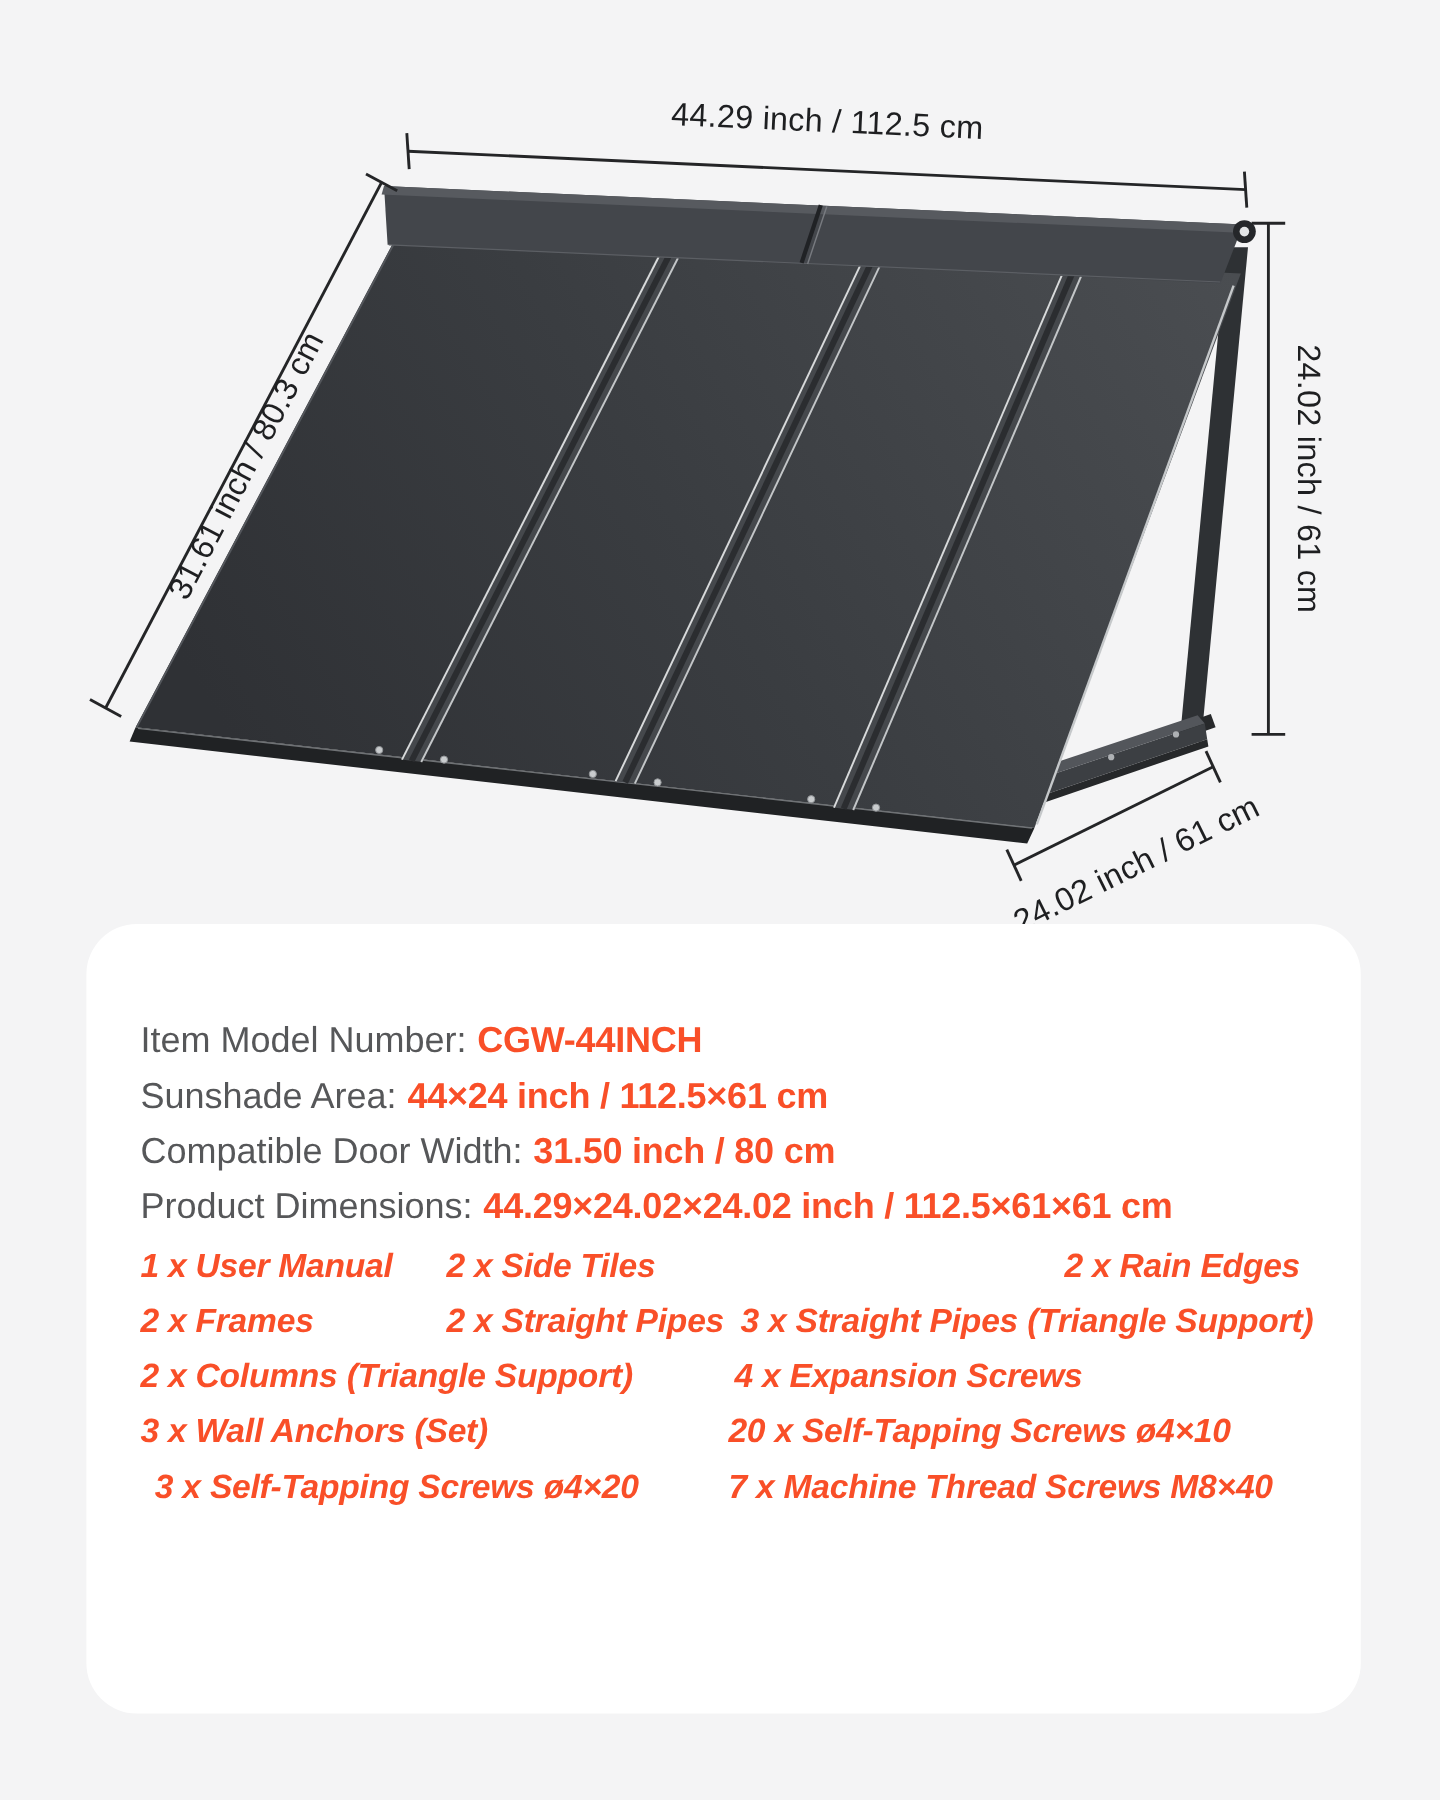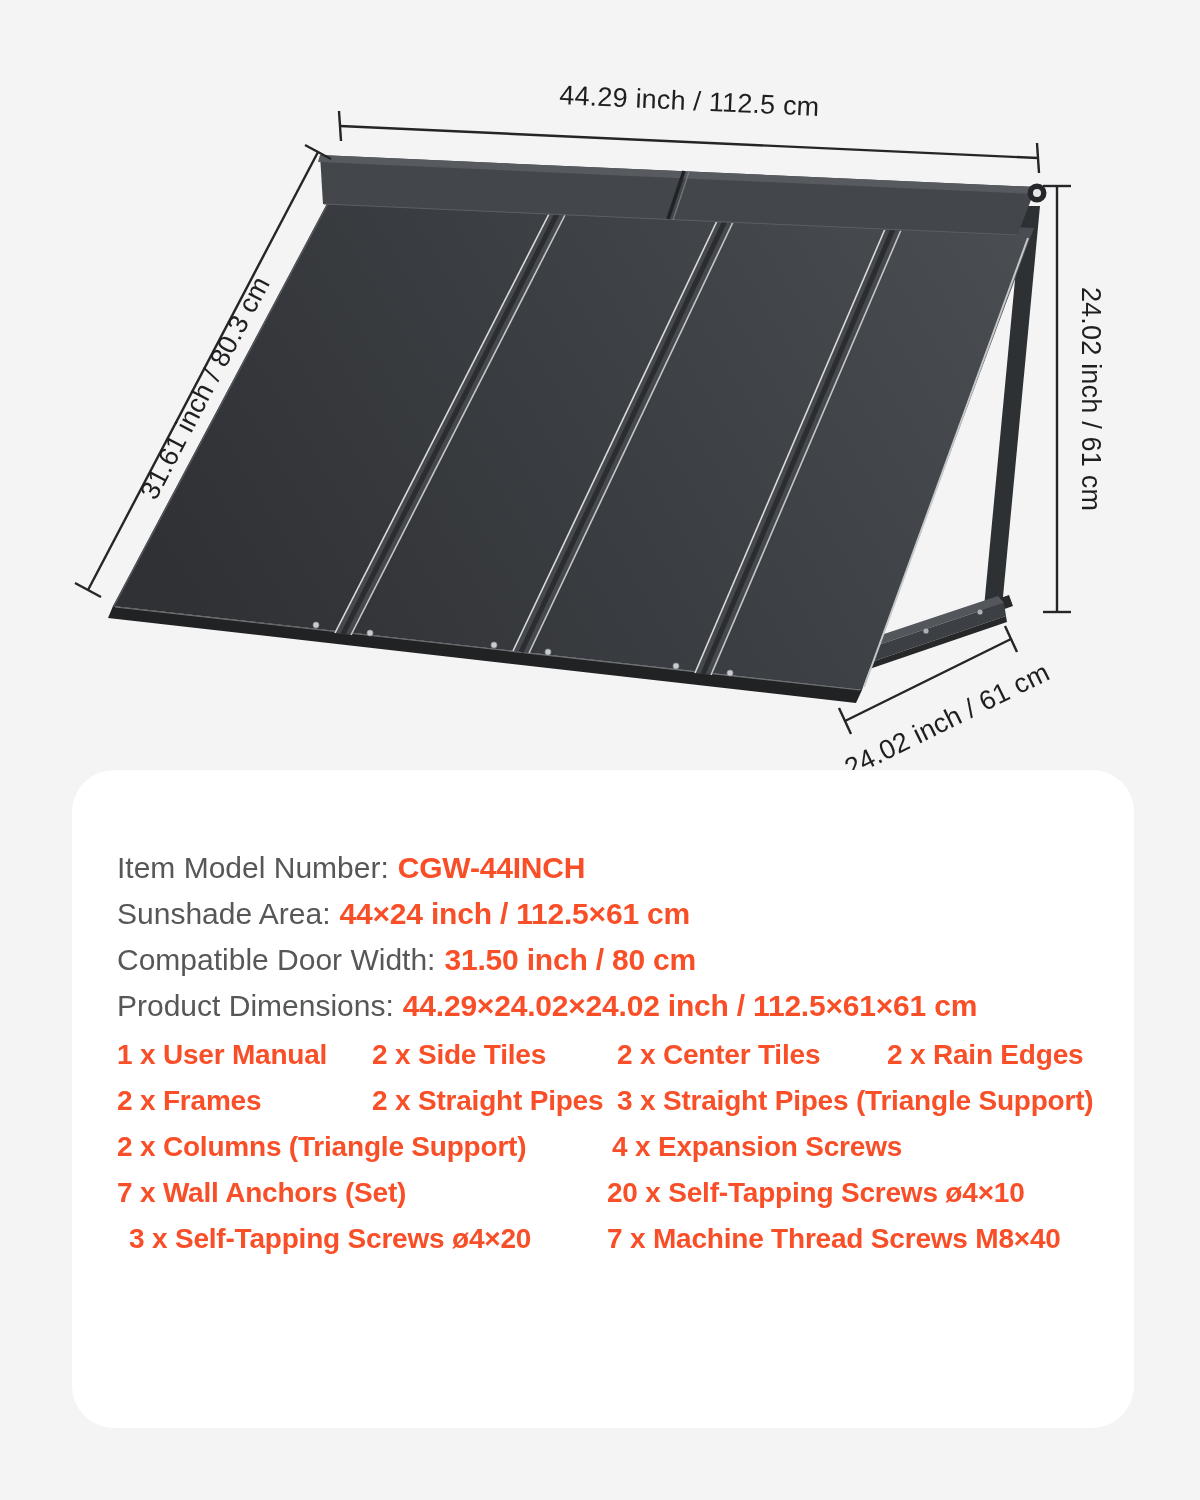--- a/index.html
+++ b/index.html
@@ -16,21 +16,21 @@
   .card{
     position:absolute;left:72px;top:770px;width:1062px;height:658px;
     background:#ffffff;border-radius:42px;
   }
   .card-content{position:absolute;left:28px;top:75px;width:1006px;margin-left:17px;}
   .row{position:relative;height:46px;line-height:46px;font-size:30px;white-space:nowrap;}
   .lbl{color:#565759;}
   .val{color:#f94f28;font-weight:700;margin-left:9px;letter-spacing:-0.2px;}
   .pair2{position:absolute;left:362px;top:0;}
   .acc-rows{margin-top:3px;}
-  .acc-row{position:relative;height:46px;line-height:46px;}
+  .acc-row{position:relative;height:46px;line-height:46px;font-style:italic;}
   .acc{
     position:absolute;top:0;white-space:nowrap;
     color:#f94f28;font-weight:700;font-size:28px;letter-spacing:-0.2px;
   }
 </style>
 </head>
 <body>
 
 <svg class="stage" width="1200" height="770" viewBox="0 0 1200 770" xmlns="http://www.w3.org/2000/svg">
   <defs>
@@ -139,34 +139,33 @@
 
     <div class="row">
       <span class="lbl">Product Dimensions:</span><span class="val">44.29×24.02×24.02 inch / 112.5×61×61 cm</span>
     </div>
 
 
     <div class="acc-rows">
       <div class="acc-row">
         <span class="acc" style="left:0px">1 x User Manual</span>
         <span class="acc" style="left:255px">2 x Side Tiles</span>
-        <span class="acc" style="left:500px">2 x Center Tiles</span>
         <span class="acc" style="left:770px">2 x Rain Edges</span>
       </div>
       <div class="acc-row">
         <span class="acc" style="left:0px">2 x Frames</span>
         <span class="acc" style="left:255px">2 x Straight Pipes</span>
         <span class="acc" style="left:500px">3 x Straight Pipes (Triangle Support)</span>
       </div>
       <div class="acc-row">
         <span class="acc" style="left:0px">2 x Columns (Triangle Support)</span>
         <span class="acc" style="left:495px">4 x Expansion Screws</span>
       </div>
       <div class="acc-row">
-        <span class="acc" style="left:0px">7 x Wall Anchors (Set)</span>
+        <span class="acc" style="left:0px">3 x Wall Anchors (Set)</span>
         <span class="acc" style="left:490px">20 x Self-Tapping Screws ø4×10</span>
       </div>
       <div class="acc-row">
         <span class="acc" style="left:12px">3 x Self-Tapping Screws ø4×20</span>
         <span class="acc" style="left:490px">7 x Machine Thread Screws M8×40</span>
       </div>
     </div>
 
   </div>
 </div>

